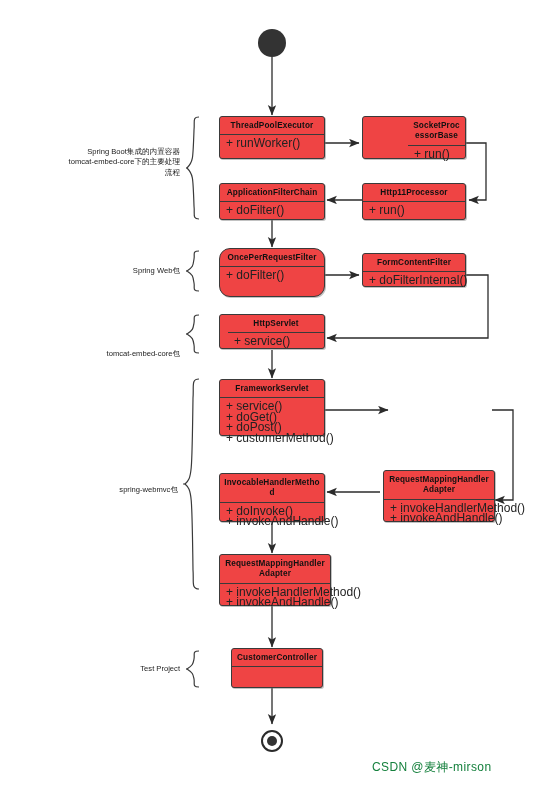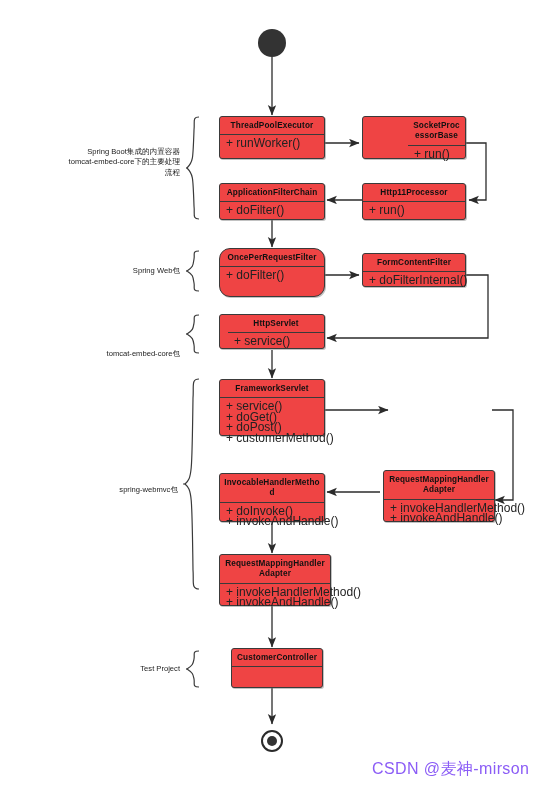--- a/index.html
+++ b/index.html
@@ -69,22 +69,22 @@
     border:2.2px solid #2b2b2b;background:#ffffff;
     box-sizing:border-box;
   }
   .end-node::after{
     content:"";position:absolute;left:4px;top:4px;width:10px;height:10px;
     border-radius:50%;background:#333333;
   }
 
   .watermark{
     position:absolute;
-    font-size:16px;
-    color:#8b5cf6;
+    font-size:12px;
+    color:#15803d;
     letter-spacing:.4px;
     white-space:nowrap;
   }
 </style>
 </head>
 <body>
 
 <div id="diagram-canvas">
 
   <svg class="edges" viewBox="0 0 554 789">

